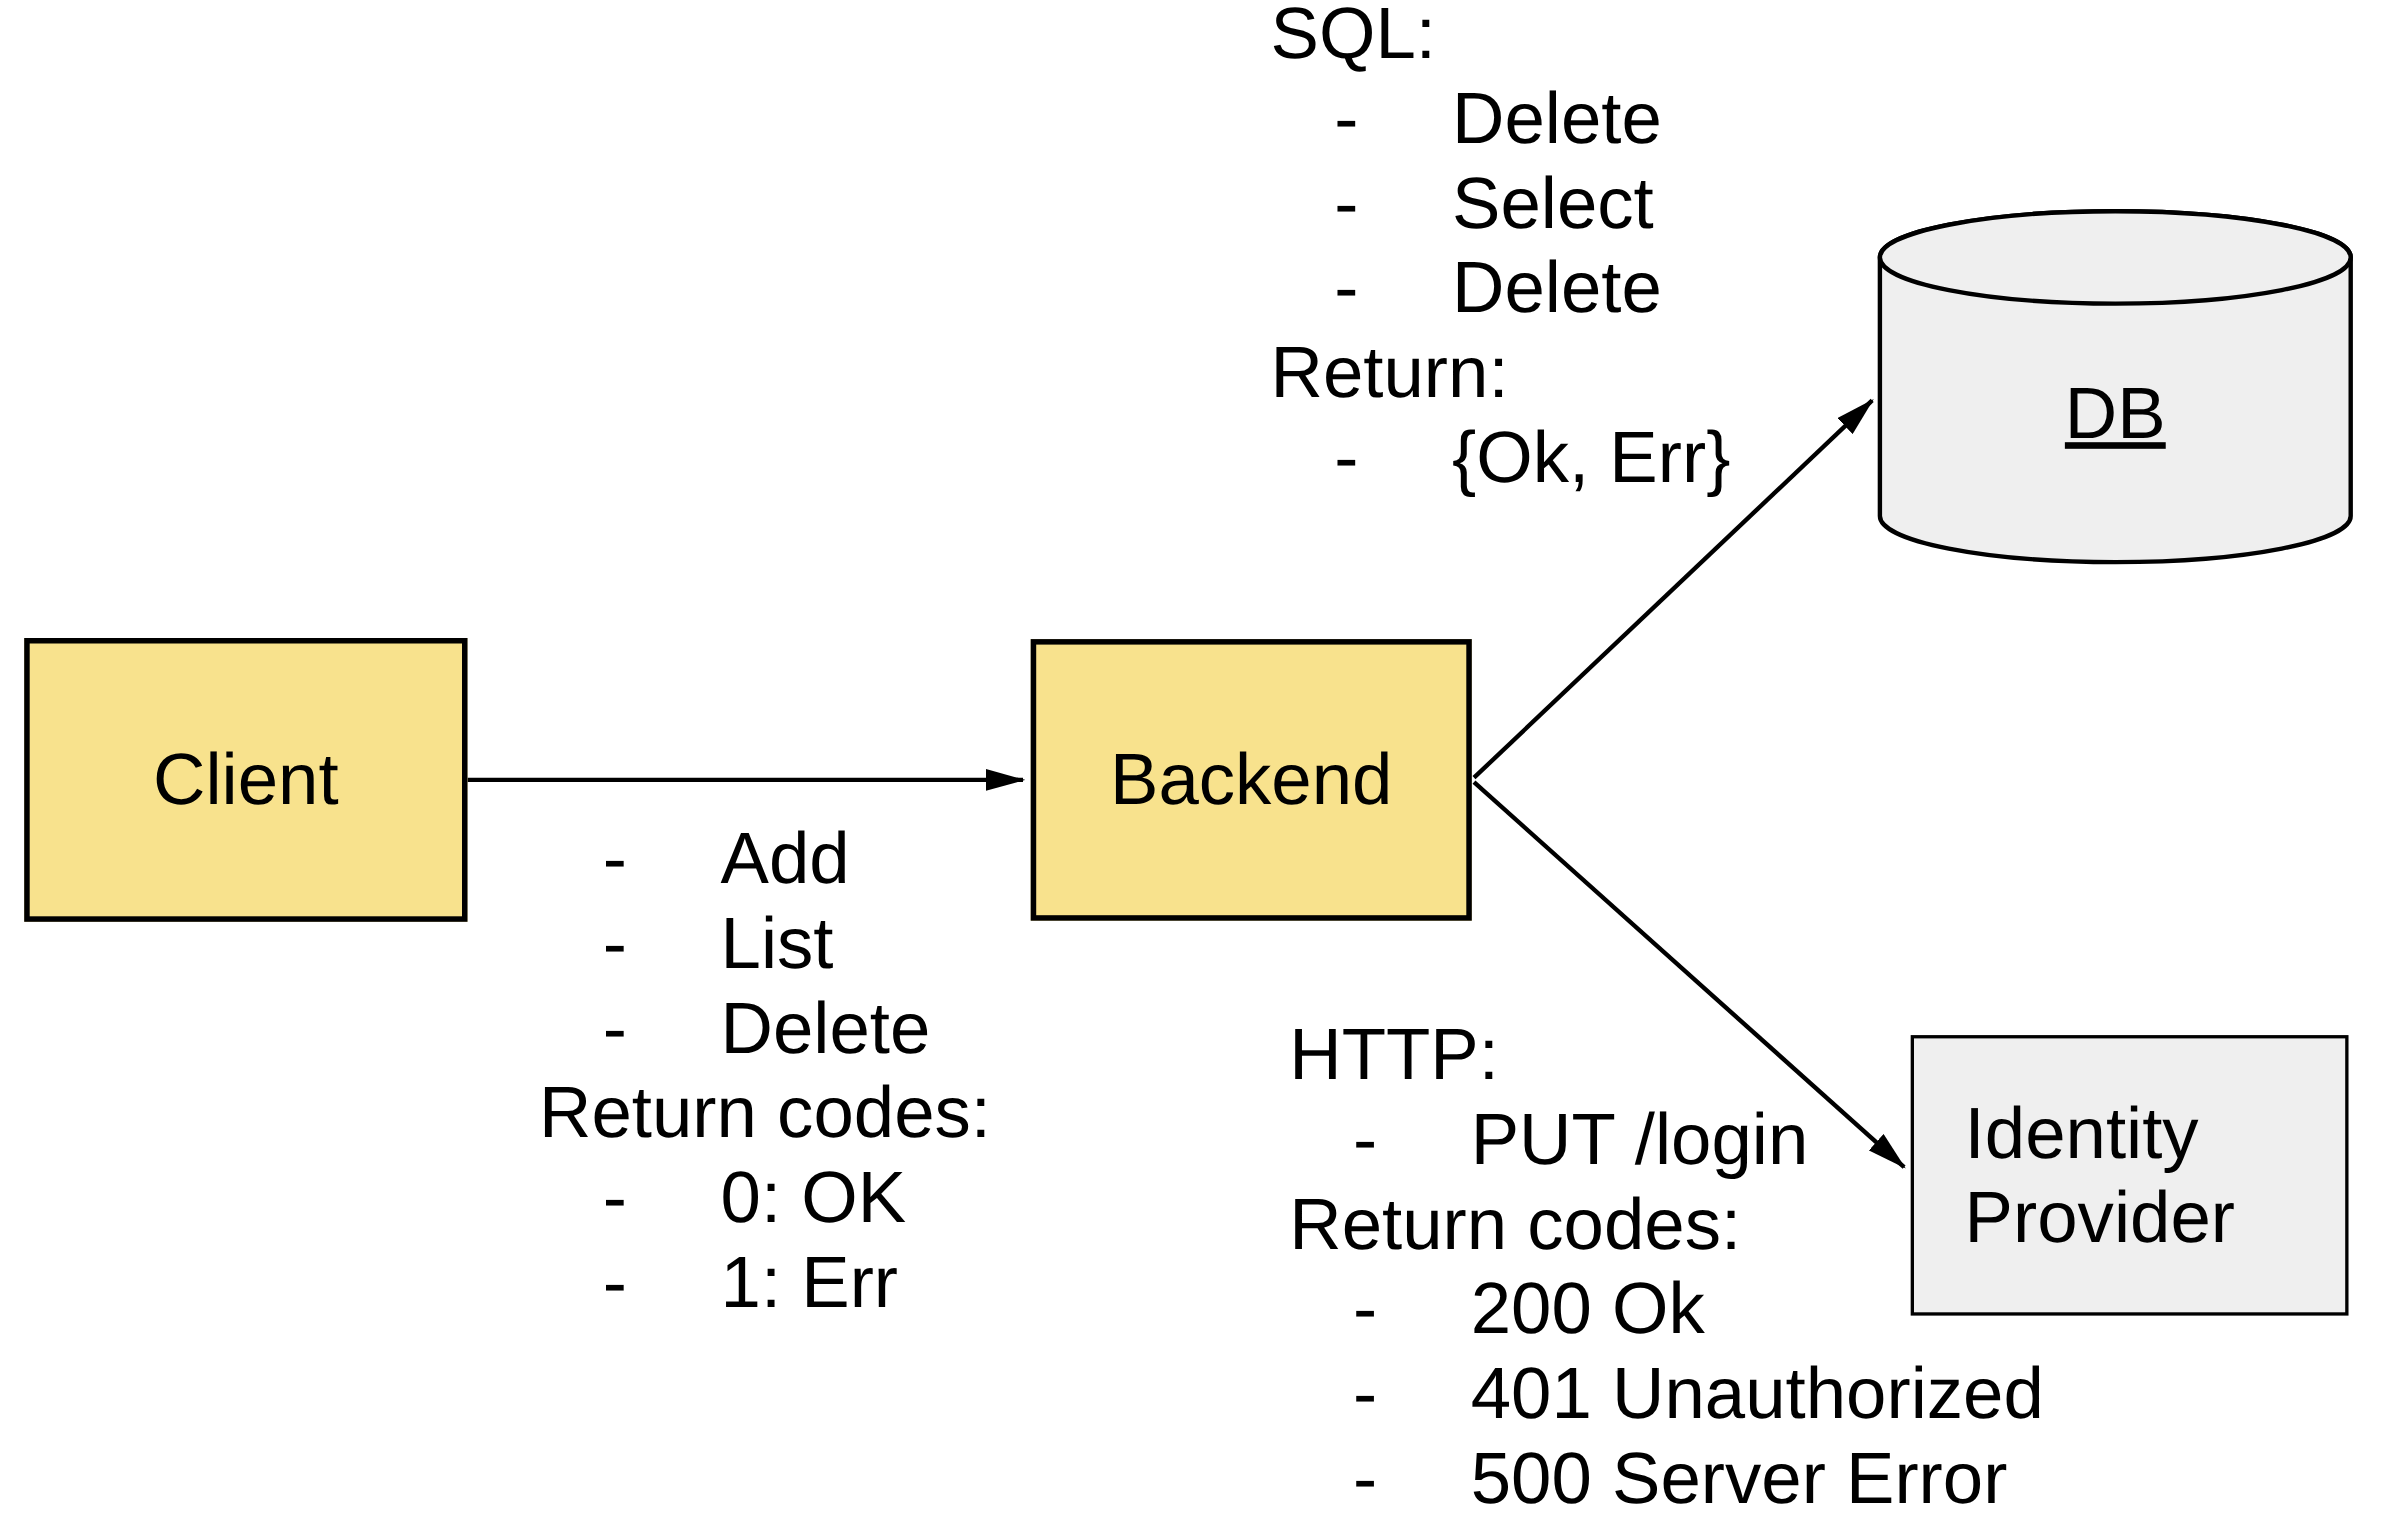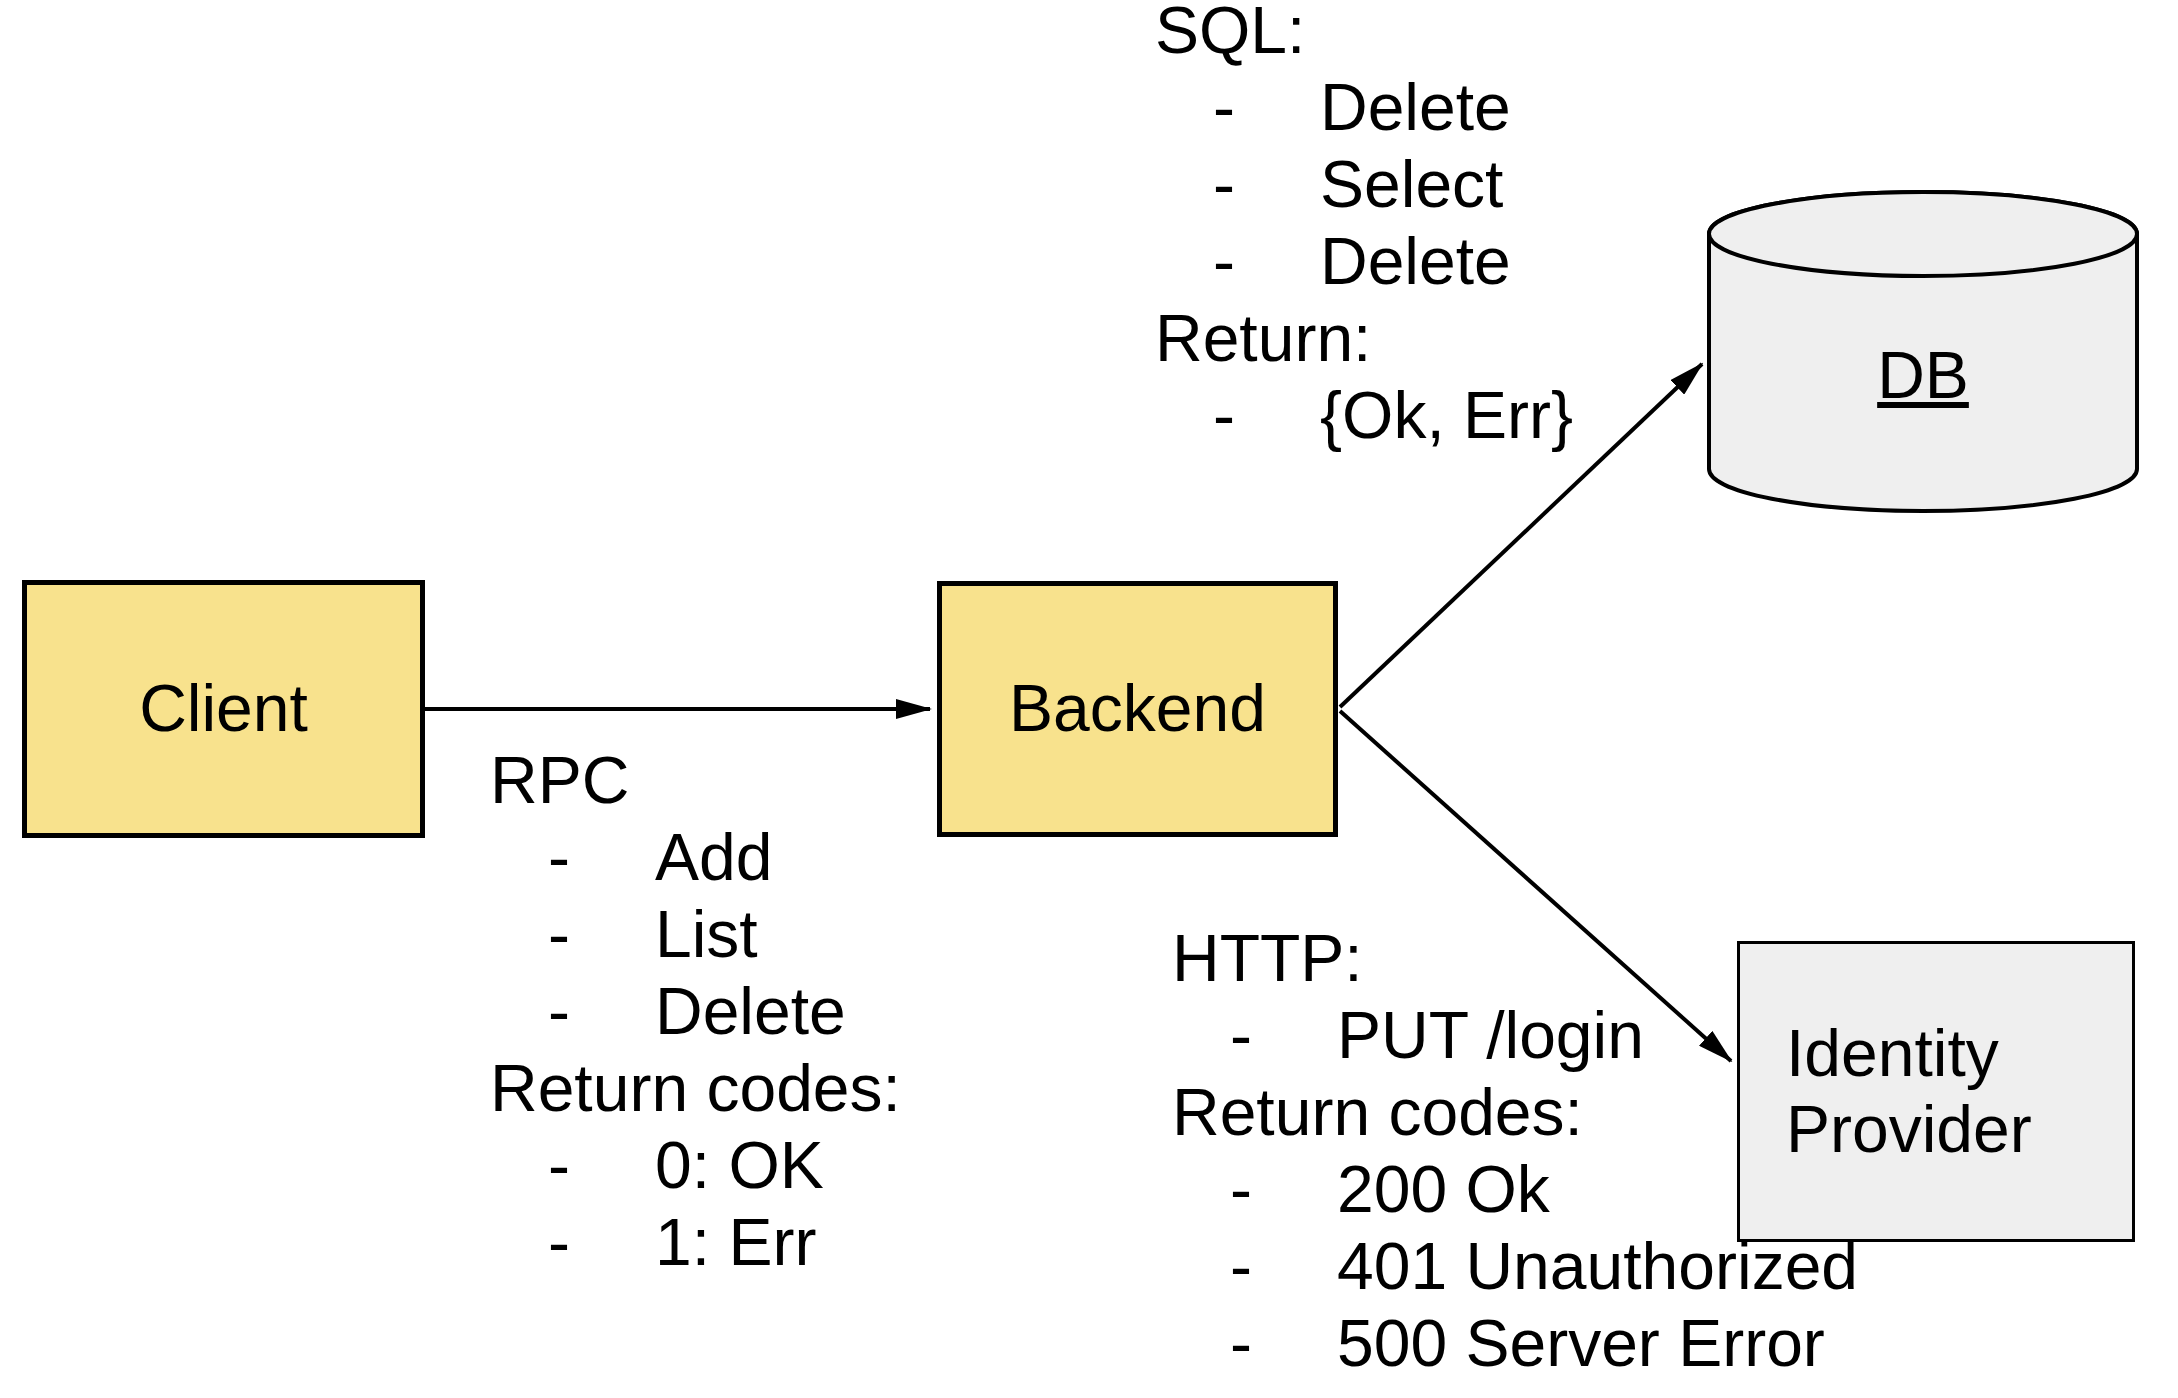--- a/index.html
+++ b/index.html
@@ -12,21 +12,21 @@
 
   .node{
     position:absolute;display:flex;align-items:center;justify-content:center;
     font-size:66px;line-height:1.15;text-align:left;box-sizing:border-box;
   }
   .node.yellow{background:#F8E28D;border:5px solid #000;}
   .node.gray{background:#EFEFEF;border:3px solid #000;}
 
   #client-box{left:22px;top:580px;width:403px;height:258px;}
   #backend-box{left:937px;top:581px;width:401px;height:256px;}
-  #idp-box{left:1737px;top:941px;width:398px;height:301px;}
+  #idp-box{left:1737px;top:941px;width:398px;height:255px;}
   #idp-box .label{width:300px;}
 
   #db-label{
     position:absolute;left:1709px;top:340px;width:428px;height:70px;
     display:flex;align-items:center;justify-content:center;font-size:66px;text-decoration:underline;
   }
 
   .anno{position:absolute;font-size:66px;line-height:77px;white-space:nowrap;}
   .anno .line{height:77px;}
   .anno .dash{display:inline-block;margin-left:58px;width:107px;}
@@ -83,21 +83,20 @@
     <div class="line bullet">
       <span class="dash">-</span><span class="item">Delete</span>
     </div>
     <div class="line title">Return:</div>
     <div class="line bullet">
       <span class="dash">-</span><span class="item">{Ok, Err}</span>
     </div>
   </div>
 
   <div class="anno" id="rpc-anno">
-    <div class="line title">RPC</div>
     <div class="line bullet">
       <span class="dash">-</span><span class="item">Add</span>
     </div>
     <div class="line bullet">
       <span class="dash">-</span><span class="item">List</span>
     </div>
     <div class="line bullet">
       <span class="dash">-</span><span class="item">Delete</span>
     </div>
     <div class="line title">Return codes:</div>

